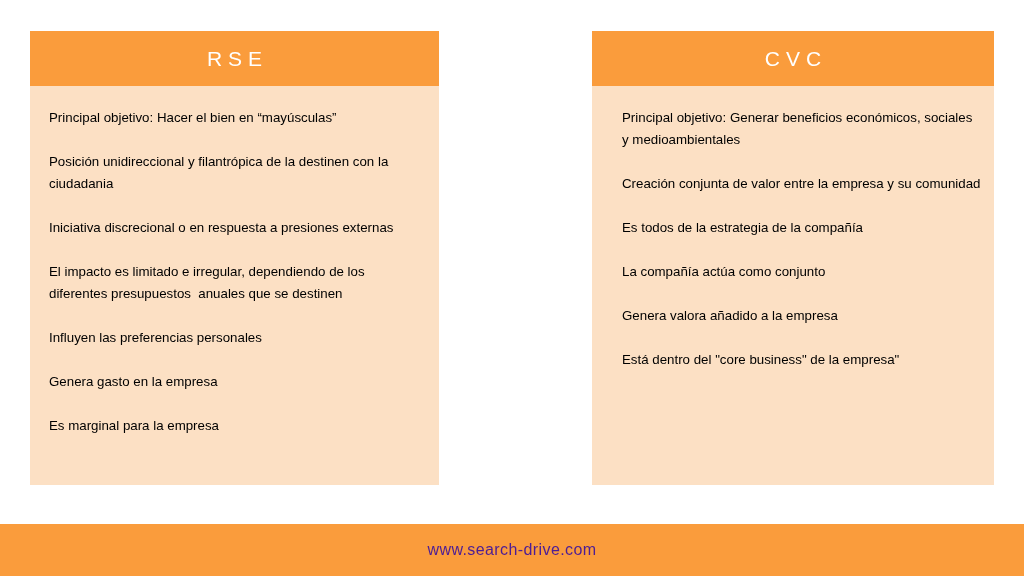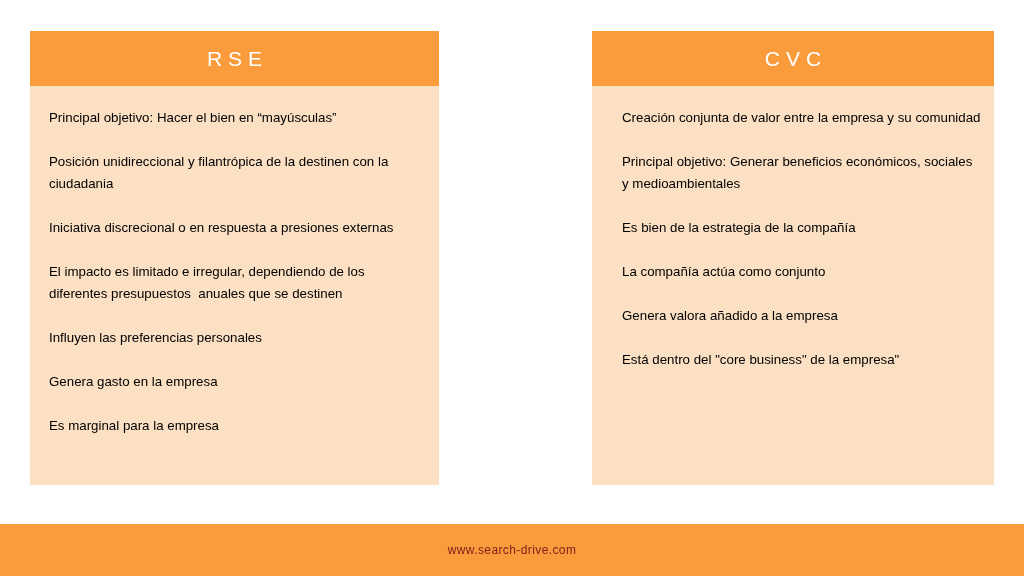--- a/index.html
+++ b/index.html
@@ -101,22 +101,22 @@
     right: 0;
     top: 524px;
     height: 52px;
     background: #FA9C3C;
     display: flex;
     align-items: center;
     justify-content: center;
   }
 
   #footer-url {
-    color: #7f1d1d;
-    font-size: 12px;
+    color: #4c1d95;
+    font-size: 16px;
     letter-spacing: 0.4px;
     font-family: "Liberation Sans", sans-serif;
   }
 </style>
 </head>
 <body>
 
 <div id="slide">
 
   <section class="card" id="card-rse">
@@ -135,23 +135,23 @@
       </ul>
     </div>
   </section>
 
   <section class="card" id="card-cvc">
     <div class="card-header">
       <span class="card-title">CVC</span>
     </div>
     <div class="card-body">
       <ul class="card-list">
+        <li>Principal objetivo: Generar beneficios económicos, sociales y medioambientales</li>
         <li>Creación conjunta de valor entre la empresa y su comunidad</li>
-        <li>Principal objetivo: Generar beneficios económicos, sociales y medioambientales</li>
-        <li>Es bien de la estrategia de la compañía</li>
+        <li>Es todos de la estrategia de la compañía</li>
         <li>La compañía actúa como conjunto</li>
         <li>Genera valora añadido a la empresa</li>
         <li>Está dentro del "core business" de la empresa"</li>
       </ul>
     </div>
   </section>
 
   <footer id="footer-bar">
     <span id="footer-url">www.search-drive.com</span>
   </footer>

